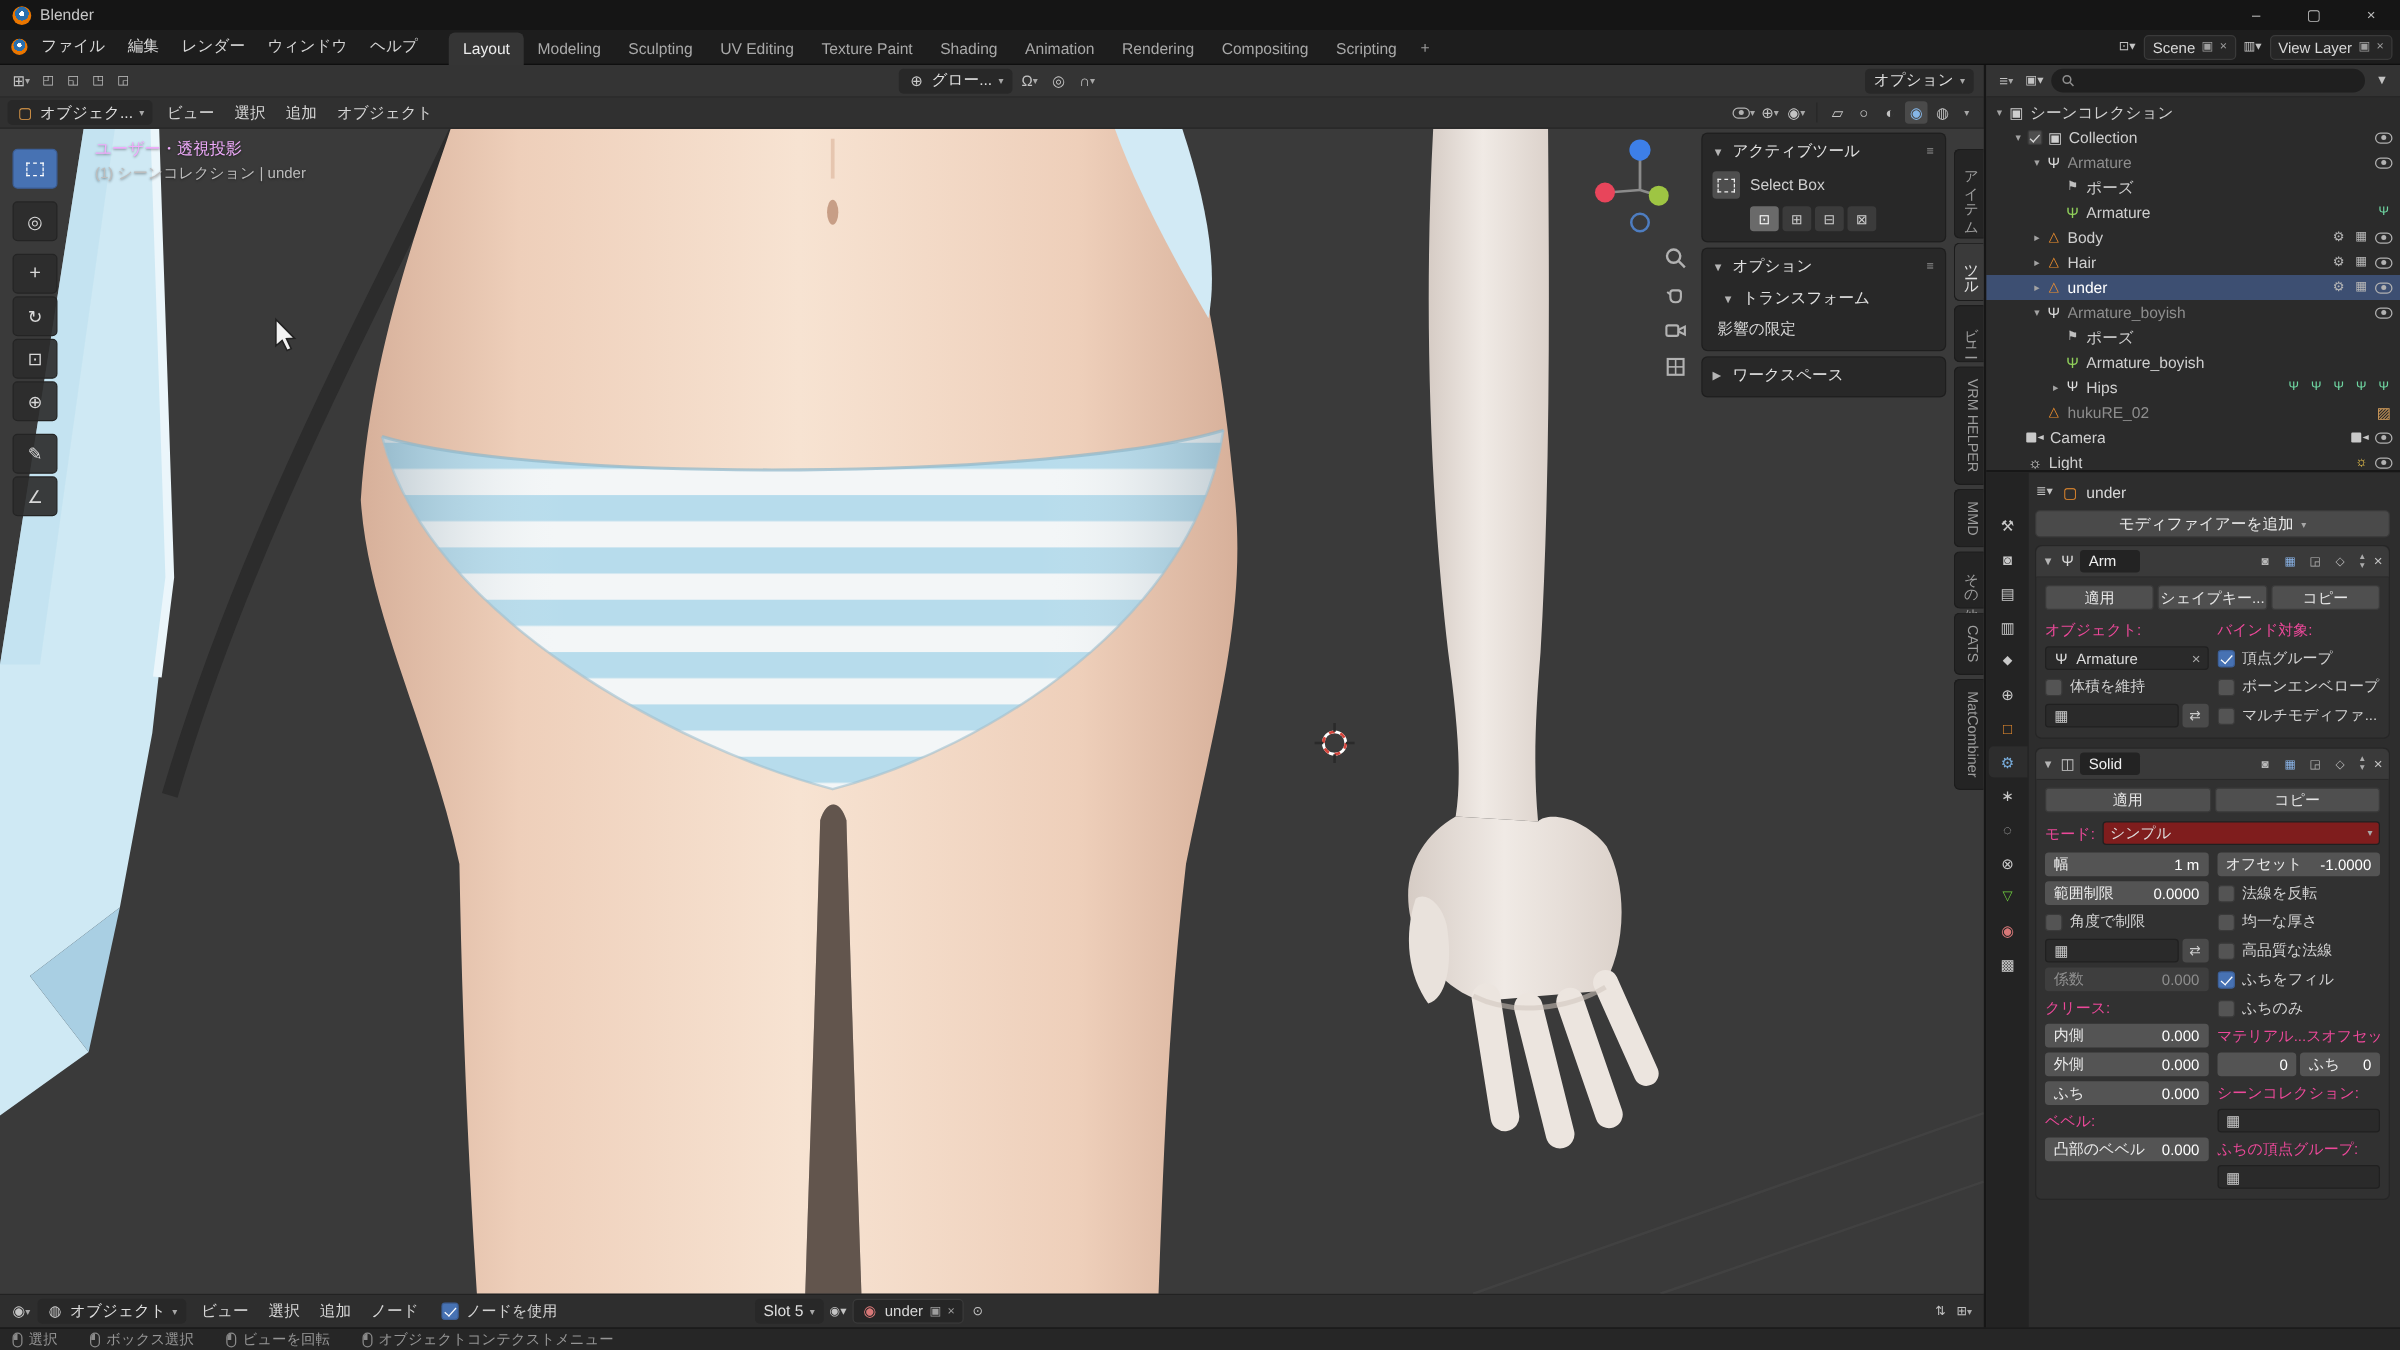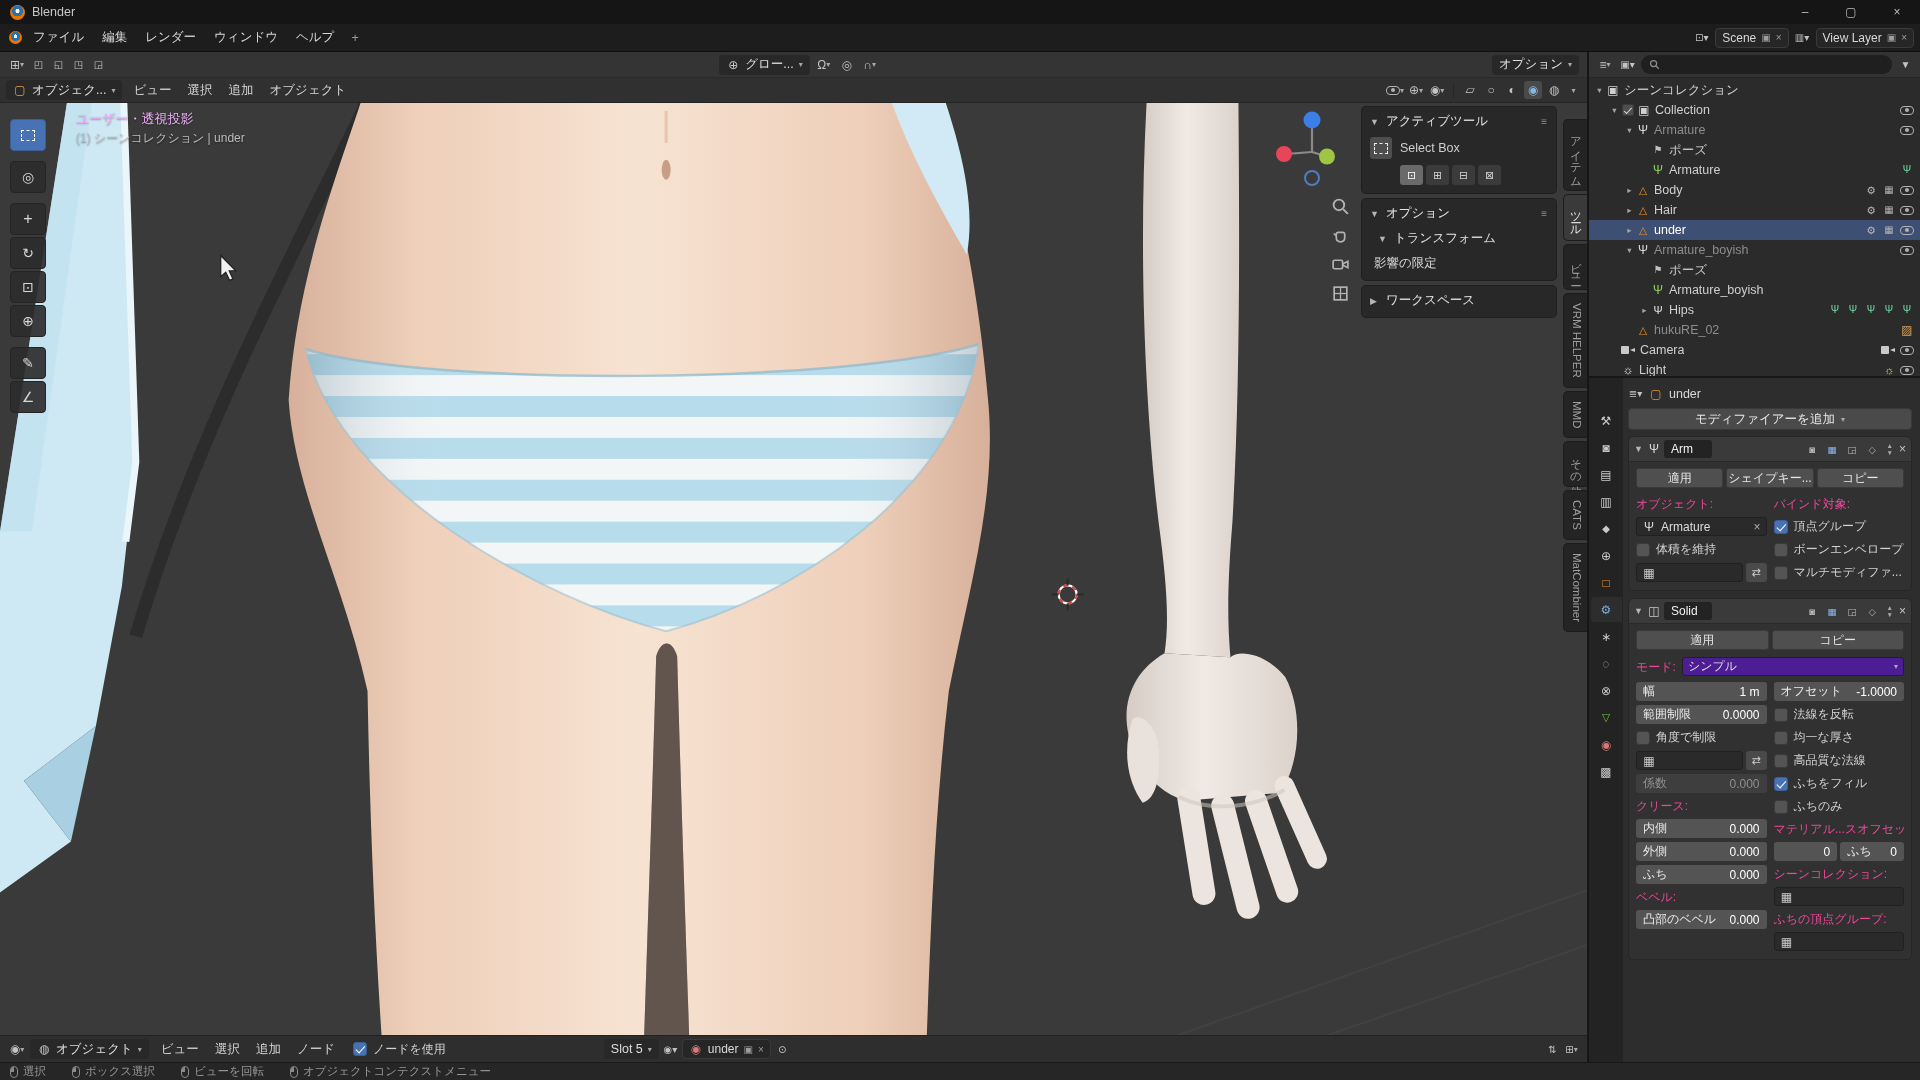--- a/index.html
+++ b/index.html
@@ -185,20 +185,32 @@
     <span class="hicon">
         <span class="blogo" style="width:13px;height:13px;margin:0"></span>
       </span>
     <nav class="menus">
       <span class="menuitem">ファイル</span>
         <span class="menuitem">編集</span>
         <span class="menuitem">レンダー</span>
         <span class="menuitem">ウィンドウ</span>
         <span class="menuitem">ヘルプ</span>
     </nav>
+    <div class="wtabs">
+      <span class="wtab active">Layout</span>
+        <span class="wtab">Modeling</span>
+        <span class="wtab">Sculpting</span>
+        <span class="wtab">UV Editing</span>
+        <span class="wtab">Texture Paint</span>
+        <span class="wtab">Shading</span>
+        <span class="wtab">Animation</span>
+        <span class="wtab">Rendering</span>
+        <span class="wtab">Compositing</span>
+        <span class="wtab">Scripting</span>
+    </div>
     <span class="wtab addtab">+</span>
     <div class="topright">
       <span class="hicon sm">⊡▾</span>
       <span class="pill">
         <span>Scene</span>
         <span class="mini">▣</span>
         <span class="mini">×</span>
       </span>
       <span class="hicon sm">▥▾</span>
       <span class="pill">
@@ -794,21 +806,21 @@
                 </span>
               <span class="mx">×</span>
             </div>
             <div class="modbody">
               <div class="btnrow">
                 <span class="btn">適用</span>
                 <span class="btn">コピー</span>
               </div>
               <div class="moderow">
                 <span class="flabel">モード:</span>
-                <div class="vgfield" style="background:#4c1d95">
+                <div class="vgfield" style="background:#7f1d1d">
                   <span style="flex:1">シンプル</span>
                   <span class="caret">▾</span>
                 </div>
               </div>
               <div class="twocol">
                 <div class="col">
                   <div class="num">
                       <span class="nl">幅</span>
                       <span class="nv">1 m</span>
                     </div>

